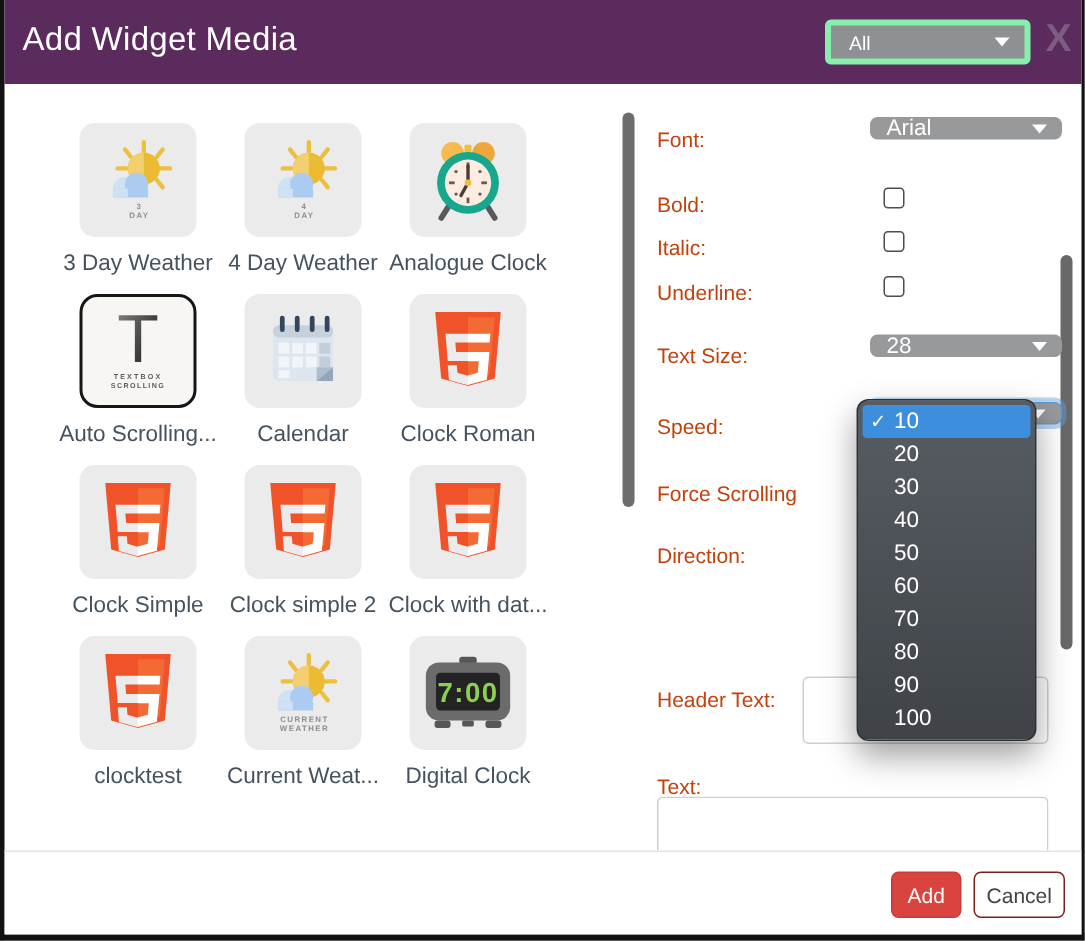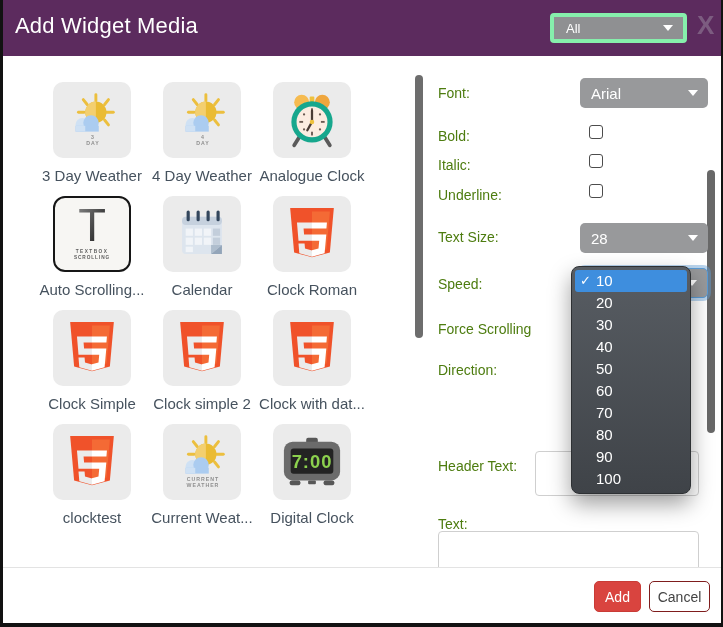--- a/index.html
+++ b/index.html
@@ -19,22 +19,22 @@
   .cell{width:110px;text-align:center;cursor:pointer;}
   .tile{width:78px;height:76px;margin:0 auto;background:#ebebeb;border-radius:10px;display:flex;align-items:center;justify-content:center;}
   .cell.selected .tile{background:#f7f6f3;border:2px solid #161616;border-radius:12px;}
   .tlabel{margin-top:9px;font-size:15px;color:#46525e;white-space:nowrap;}
   .ticon{display:flex;align-items:center;justify-content:center;}
   
   .sbar{position:absolute;width:8px;border-radius:4px;background:#6d6d6d;}
   .sbar-left{left:412px;top:75px;height:263px;}
   .sbar-right{left:704px;top:170px;height:263px;background:#686868;}
   
-  .flabel{position:absolute;left:435px;font-size:14px;color:#4d7c0f;}
-  .dd{position:absolute;left:577px;width:128px;height:30px;background:#98999b;border-radius:5px;color:#fff;font-size:15px;
+  .flabel{position:absolute;left:435px;font-size:14px;color:#c2410c;}
+  .dd{position:absolute;left:577px;width:128px;height:15px;background:#98999b;border-radius:5px;color:#fff;font-size:15px;
       display:flex;align-items:center;padding:0 10px 0 11px;cursor:pointer;}
   .dd .caret{margin-left:auto;border-top-width:6px;}
   .dd.focused{border:1px solid #5a9bd5;box-shadow:0 0 0 3px rgba(100,160,215,.45);}
   .cb{position:absolute;left:586px;width:14px;height:14px;background:#fff;border:1.5px solid #4c4c4c;border-radius:3px;cursor:pointer;}
   .ti{background:#fff;border:1px solid #cfcfcf;border-radius:4px;outline:none;font-size:14px;padding:0 8px;}
   .hdr-input{position:absolute;left:532px;top:451px;width:164px;height:45px;}
   .text-clip{position:absolute;left:435px;top:531px;width:261px;height:36px;overflow:hidden;}
   .text-clip .ti{width:261px;height:44px;display:block;}
   
   .list{position:absolute;left:568px;top:266px;width:120px;background:linear-gradient(#585d63,#3f4348);

